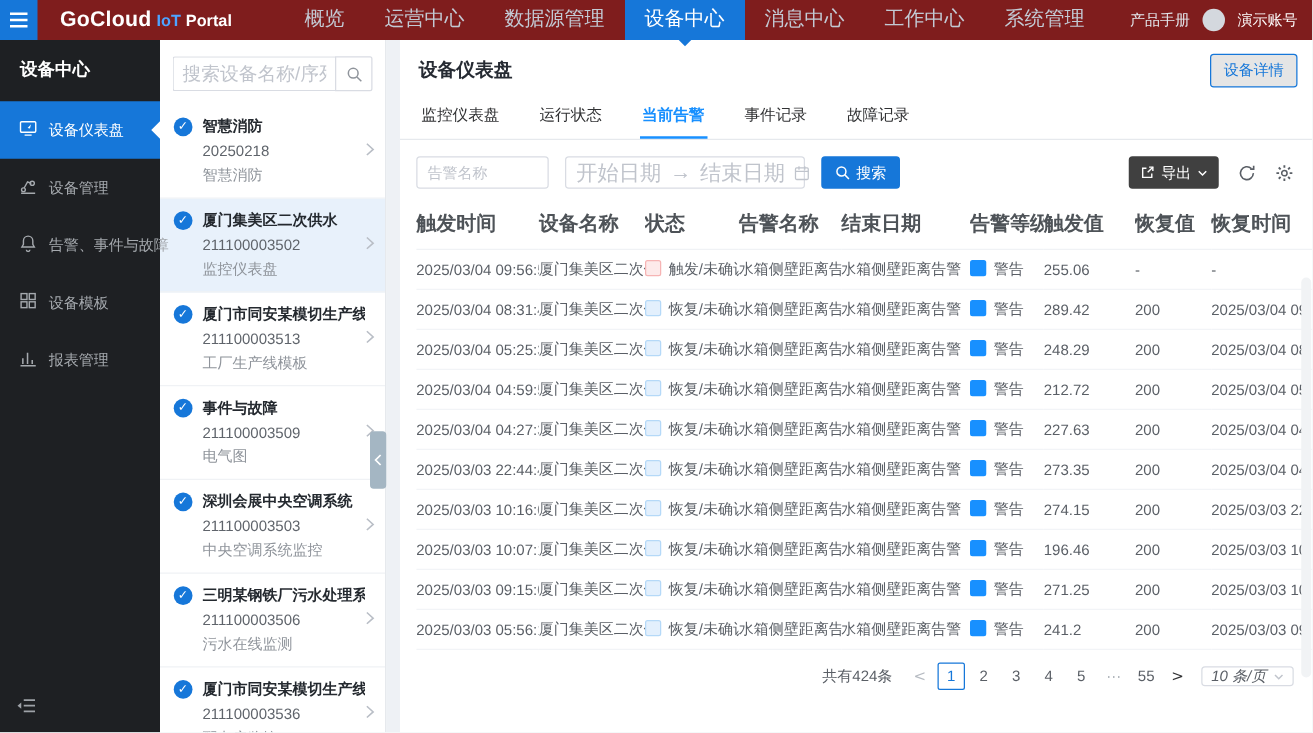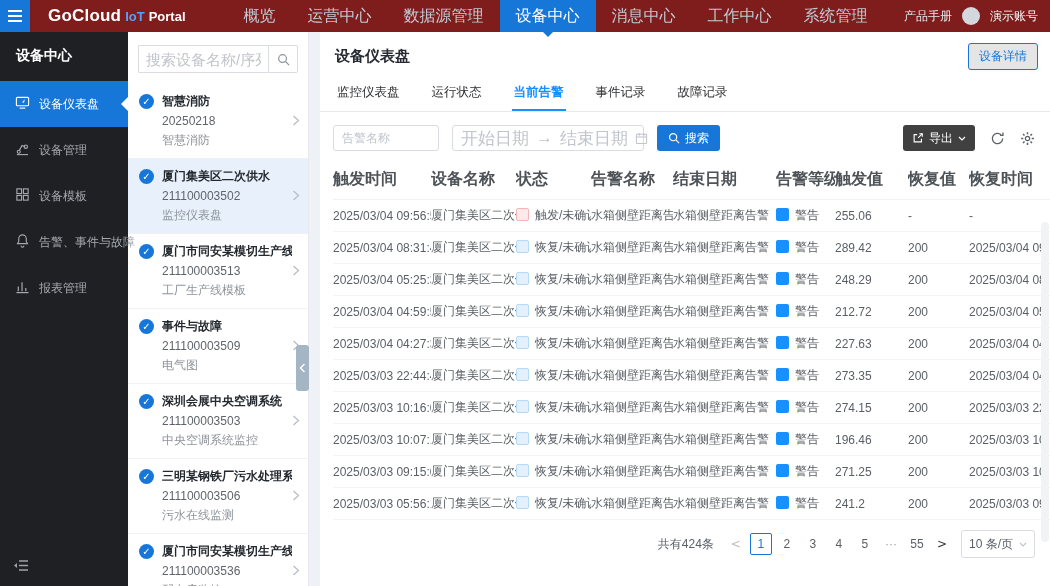--- a/index.html
+++ b/index.html
@@ -80,21 +80,21 @@
   .status-sq.recover { background:#e3f0fd; border:1px solid #b5d9f8; }
   .level-sq { display:inline-block; width:13px; height:13px; background:#1890ff; border-radius:2px; vertical-align:-2px; margin-right:6px; }
 
   .pagination { display:flex; align-items:center; justify-content:flex-end; gap:5px; padding:10px 15px 0 0; font-size:12px; color:#5a5f66; }
   .page-total { margin-right:8px; }
   .page-arrow { color:#b6bbc2; padding:0 4px; cursor:pointer; font-family:"DejaVu Sans",sans-serif; }
   .page-arrow.next { color:#303133; }
   .page-num { min-width:22px; height:22px; line-height:22px; text-align:center; border-radius:2px; cursor:pointer; padding:0 2px; }
   .page-num.active { border:1px solid #1677d9; color:#1677d9; line-height:20px; }
   .page-num.dots { color:#9aa0a8; cursor:default; }
-  .page-size { border:1px solid #d9dce3; height:28px; border-radius:3px; padding:0 7px; display:flex; align-items:center; gap:6px; color:#5a5f66; cursor:pointer; margin-left:5px; white-space:nowrap; }
+  .page-size { border:1px solid #d9dce3; height:16px; border-radius:3px; padding:0 7px; display:flex; align-items:center; gap:6px; color:#5a5f66; cursor:pointer; margin-left:5px; white-space:nowrap;font-style:italic; }
   .right-strip { position:absolute; right:1px; top:110px; width:8px; height:320px; background:#f1f3f5; border-radius:4px; }
 </style>
 </head>
 <body>
 
 <div class="screen">
 
   <div class="topbar">
     <div class="burger">
         <i></i>
@@ -135,33 +135,33 @@
           <span><svg width="15" height="15" viewBox="0 0 16 16" fill="none" stroke="currentColor" stroke-width="1.2">
               <circle cx="4" cy="11.5" r="1.6"></circle>
               <path d="M4.6 10L7.5 4.8l3.3 1.4"></path>
               <circle cx="11.5" cy="6" r="1.8"></circle>
               <path d="M2 14.5h12"></path>
             </svg></span>
           <span>设备管理</span>
         </div>
         <div class="side-item">
           <span><svg width="15" height="15" viewBox="0 0 16 16" fill="none" stroke="currentColor" stroke-width="1.2">
+              <path d="M8 2a4 4 0 0 1 4 4v3l1.3 2.3H2.7L4 9V6a4 4 0 0 1 4-4z"></path>
+              <path d="M6.5 13.6a1.5 1.5 0 0 0 3 0"></path>
+            </svg></span>
+          <span>告警、事件与故障</span>
+        </div>
+        <div class="side-item">
+          <span><svg width="15" height="15" viewBox="0 0 16 16" fill="none" stroke="currentColor" stroke-width="1.2">
               <rect x="2" y="2" width="5" height="5"></rect>
               <rect x="9" y="2" width="5" height="5"></rect>
               <rect x="2" y="9" width="5" height="5"></rect>
               <rect x="9" y="9" width="5" height="5"></rect>
             </svg></span>
           <span>设备模板</span>
-        </div>
-        <div class="side-item">
-          <span><svg width="15" height="15" viewBox="0 0 16 16" fill="none" stroke="currentColor" stroke-width="1.2">
-              <path d="M8 2a4 4 0 0 1 4 4v3l1.3 2.3H2.7L4 9V6a4 4 0 0 1 4-4z"></path>
-              <path d="M6.5 13.6a1.5 1.5 0 0 0 3 0"></path>
-            </svg></span>
-          <span>告警、事件与故障</span>
         </div>
         <div class="side-item">
           <span><svg width="15" height="15" viewBox="0 0 16 16" fill="none" stroke="currentColor" stroke-width="1.3">
               <path d="M3.5 13V8"></path>
               <path d="M7.5 13V3.5"></path>
               <path d="M11.5 13V9.5"></path>
               <path d="M1.5 14.5h13"></path>
             </svg></span>
           <span>报表管理</span>
         </div>

